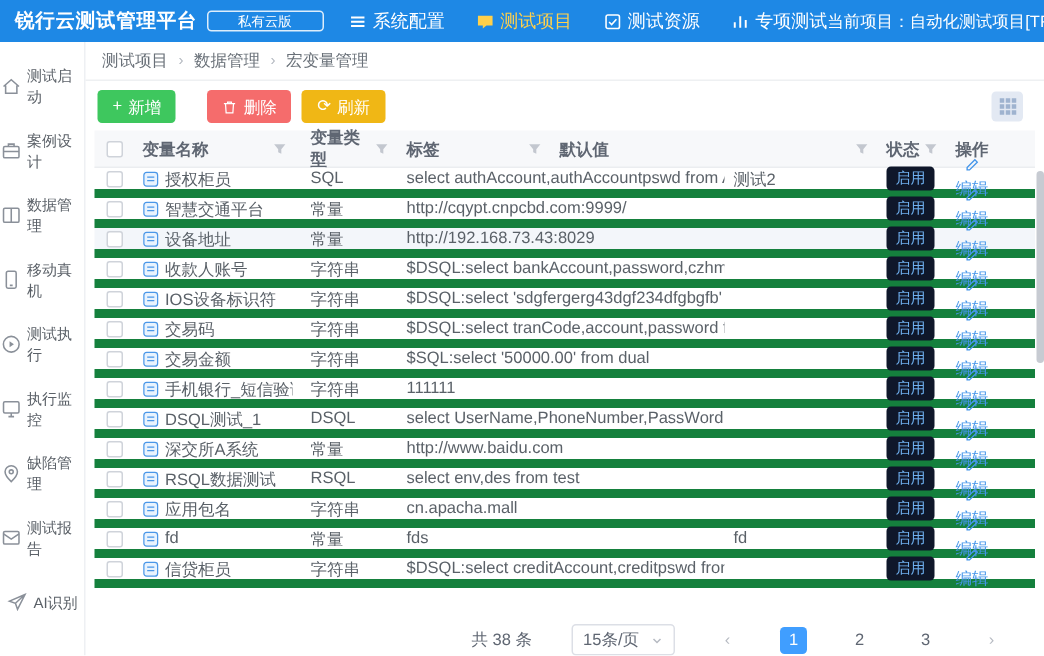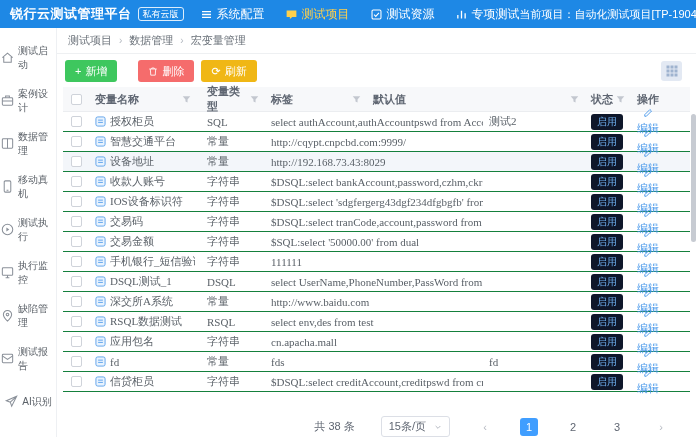--- a/index.html
+++ b/index.html
@@ -11,21 +11,21 @@
   svg { display:block; }
 
   
   .topbar {
     height:28px; background:#1e88e5; color:#fff;
     display:flex; align-items:center; padding:0 10px;
   }
   .brand { font-size:13px; font-weight:bold; letter-spacing:.5px; white-space:nowrap; }
   .badge {
     font-size:9px; border:1px solid rgba(255,255,255,.85); border-radius:3px;
-    padding:0 4px; height:14px; line-height:13px; margin:0 16px 0 6px; white-space:nowrap;
+    padding:0 20px; height:14px; line-height:13px; margin:0 16px 0 6px; white-space:nowrap;
   }
   .nav { display:flex; gap:20px; }
   .nav-item { display:flex; align-items:center; gap:4px; font-size:12px; cursor:pointer; white-space:nowrap; }
   .nav-item.active { color:#ffd04b; }
   .top-spacer { flex:1; }
   .cur-proj { font-size:11px; white-space:nowrap; margin-right:12px; }
 
   
   .app { display:flex; height:409px; }
   .sidebar {
@@ -56,41 +56,41 @@
   .btn-add { background:#3ec75e; }
   .btn-del { background:#f56c6c;margin-left:14px; }
   .btn-refresh { background:#f0b715; }
   .btn .glyph { font-size:11px; line-height:1; }
   .grid-btn {
     margin-left:auto; margin-right:6px; width:21px; height:20px; border-radius:3px;
     background:#e3e9f3; display:flex; align-items:center; justify-content:center; cursor:pointer;
   }
 
   
-  .table { flex:1; padding:0 6px; position:relative; font-size:11px;font-family:Liberation Serif, serif; }
+  .table { flex:1; padding:0 6px; position:relative; font-size:11px; }
   .thead {
     display:flex; align-items:center; height:25px; background:#f7f8fa;
     color:#5f6672; font-weight:bold; border-bottom:1px solid #ebedf0;
   }
   .th, .cell { padding:0 6px; display:flex; align-items:center; min-width:0; }
   .col-check  { width:26px; flex-shrink:0; justify-content:center; }
   .col-name   { width:112px; flex-shrink:0; }
   .col-type   { width:64px; flex-shrink:0; }
   .col-default{ width:218px; flex-shrink:0; }
   .col-tag    { width:102px; flex-shrink:0; }
   .col-status { width:46px; flex-shrink:0; }
   .col-action { flex:1; }
   .funnel { margin-left:auto; cursor:pointer; }
   .cb {
     width:11px; height:11px; border:1px solid #cfd3da; border-radius:2px;
     background:#fff; display:inline-block; cursor:pointer; flex-shrink:0;
   }
   .row {
     display:flex; align-items:center; height:20px;
-    border-bottom:1px solid #15803d; color:#5a6168; cursor:default;
+    border-bottom:6px solid #15803d; color:#5a6168; cursor:default;
   }
   .row.hl { background:#f3f6fa; }
   .cell span.txt, .cell.txt { white-space:nowrap; overflow:hidden; }
   .col-name svg { margin-right:4px; flex-shrink:0; }
   .tag-badge {
     background:#0f172a; color:#6fb0f0; border-radius:3px;
     font-size:10px; padding:1px 6px; white-space:nowrap;
   }
   .edit { color:#4596ea; display:flex; align-items:center; gap:3px; cursor:pointer; text-decoration:none; white-space:nowrap;flex-direction:column; }
 

